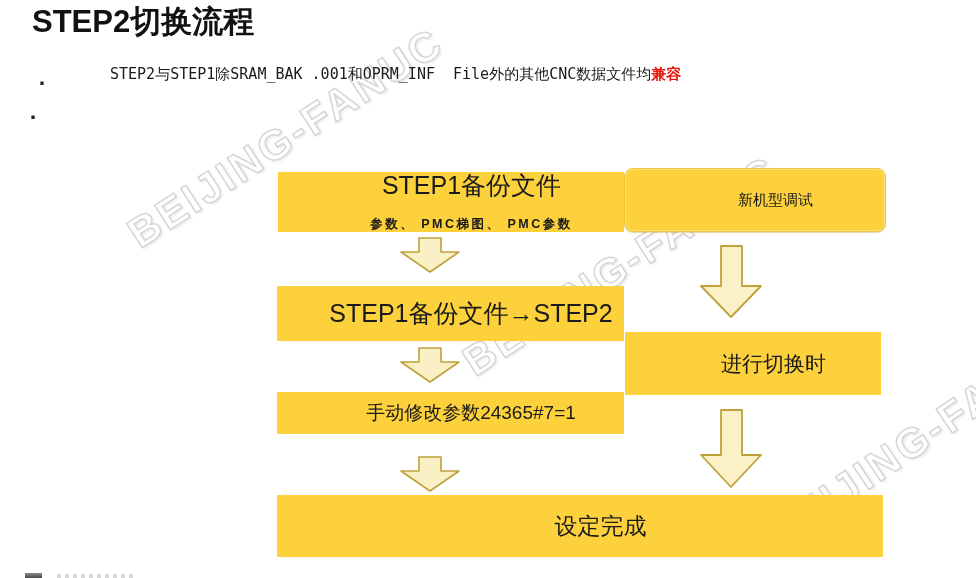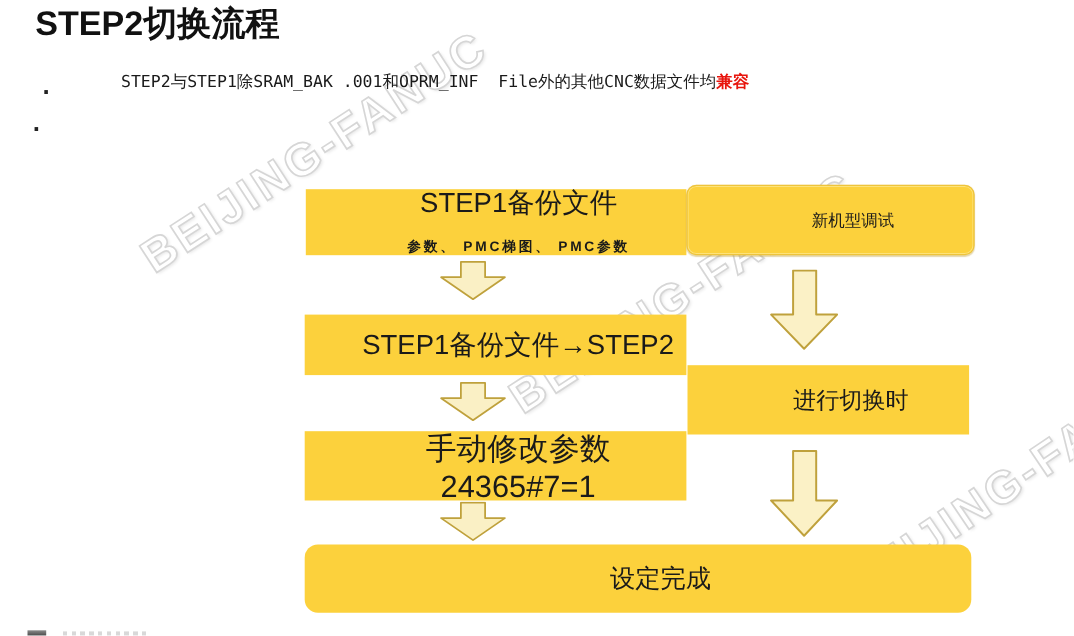--- a/index.html
+++ b/index.html
@@ -42,22 +42,22 @@
   
   .fbox{
     position:absolute;z-index:2;background:#fcd13c;color:#1a1a1a;
     display:flex;flex-direction:column;align-items:center;justify-content:center;
     text-align:center;font-family:"Liberation Sans",sans-serif;padding-left:41px;
   }
   .box1{left:278px;top:172px;width:305px;height:60px;}
   .box1 .t{font-size:25px;line-height:1.15;}
   .box1 .s{font-size:12.5px;font-weight:600;letter-spacing:2.5px;margin-top:16px;}
   .box2{left:277px;top:286px;width:306px;height:55px;font-size:25px;}
-  .box3{left:277px;top:392px;width:306px;height:63px;font-size:28px;}
-  .box4{left:277px;top:495px;width:565px;height:62px;font-size:23px;border-radius:12px;}
+  .box3{left:277px;top:392px;width:306px;height:42px;font-size:19px;}
+  .box4{left:277px;top:495px;width:565px;height:62px;font-size:23px;}
   .box5{left:624px;top:168px;width:219px;height:62px;font-size:15px;
         border-radius:9px;border:1px solid #eec43b;
         box-shadow:0 1px 1px rgba(180,140,20,0.35), inset 0 0 0 1px #fde27a;}
   .box6{left:625px;top:332px;width:215px;height:63px;font-size:21px;}
   
   .arrow{position:absolute;z-index:2;line-height:0;}
   .ar1{left:399px;top:237px;}
   .ar2{left:399px;top:347px;}
   .ar3{left:399px;top:456px;}
   .ar4{left:699px;top:245px;}

